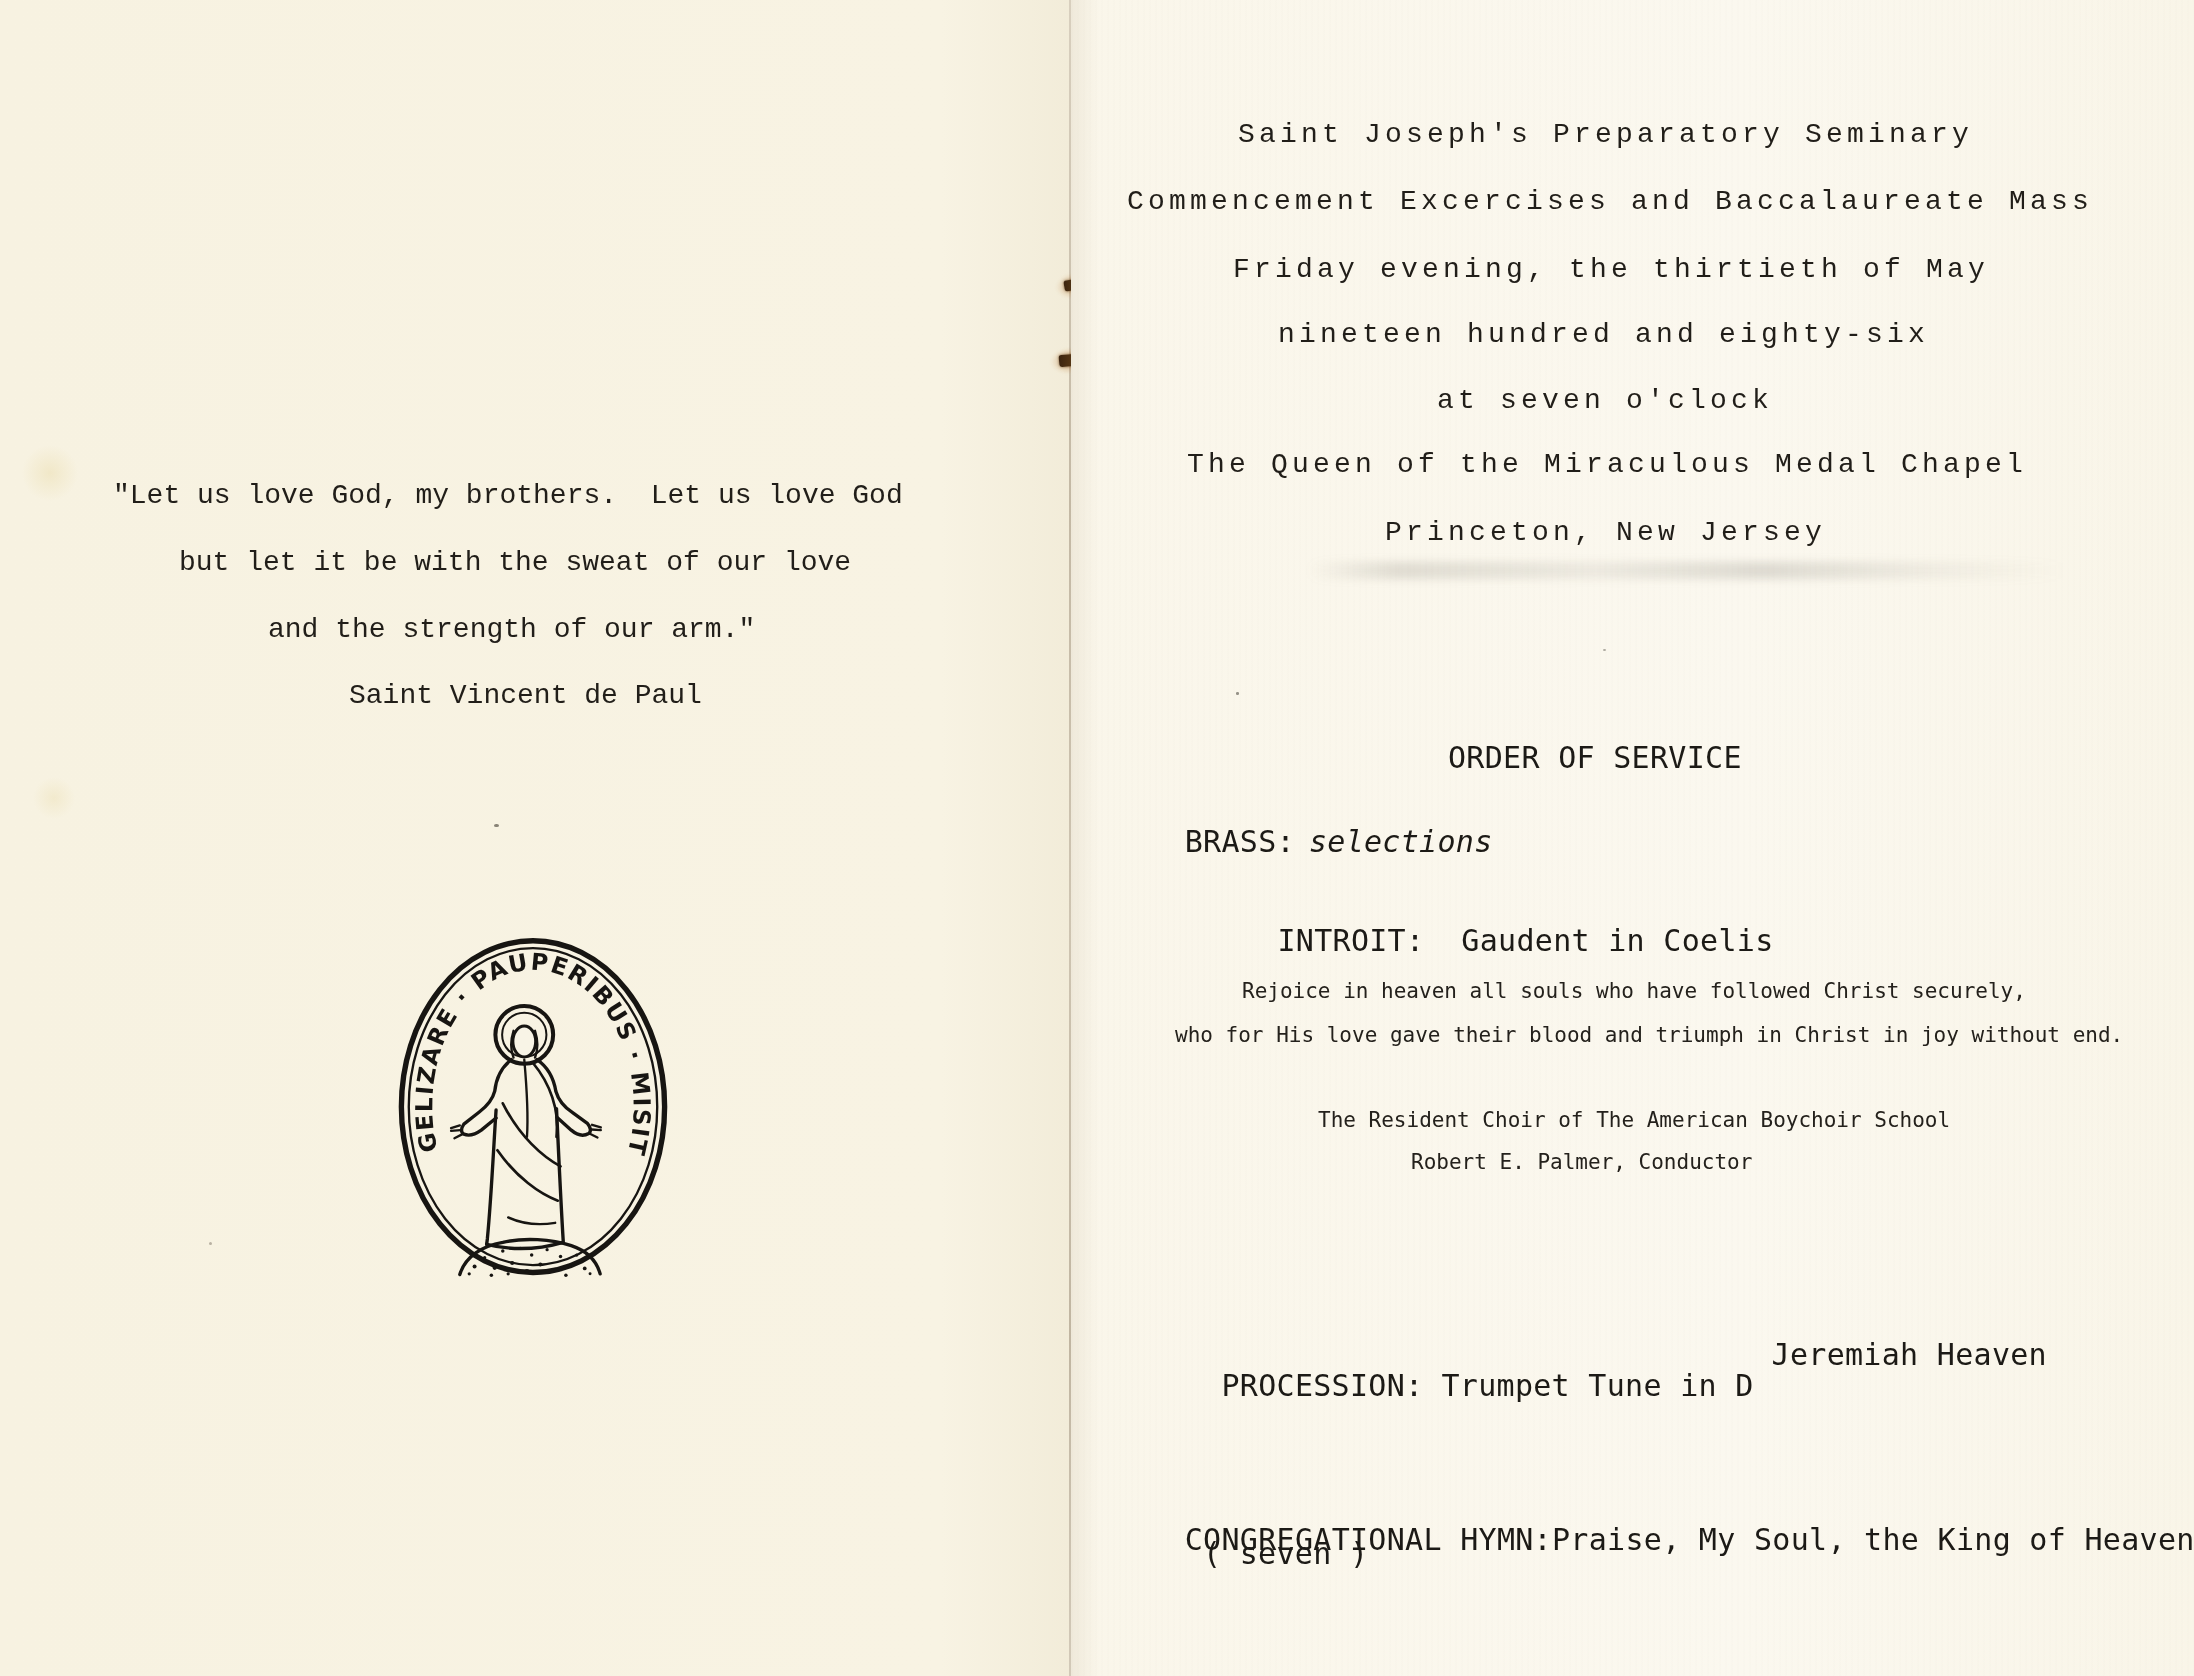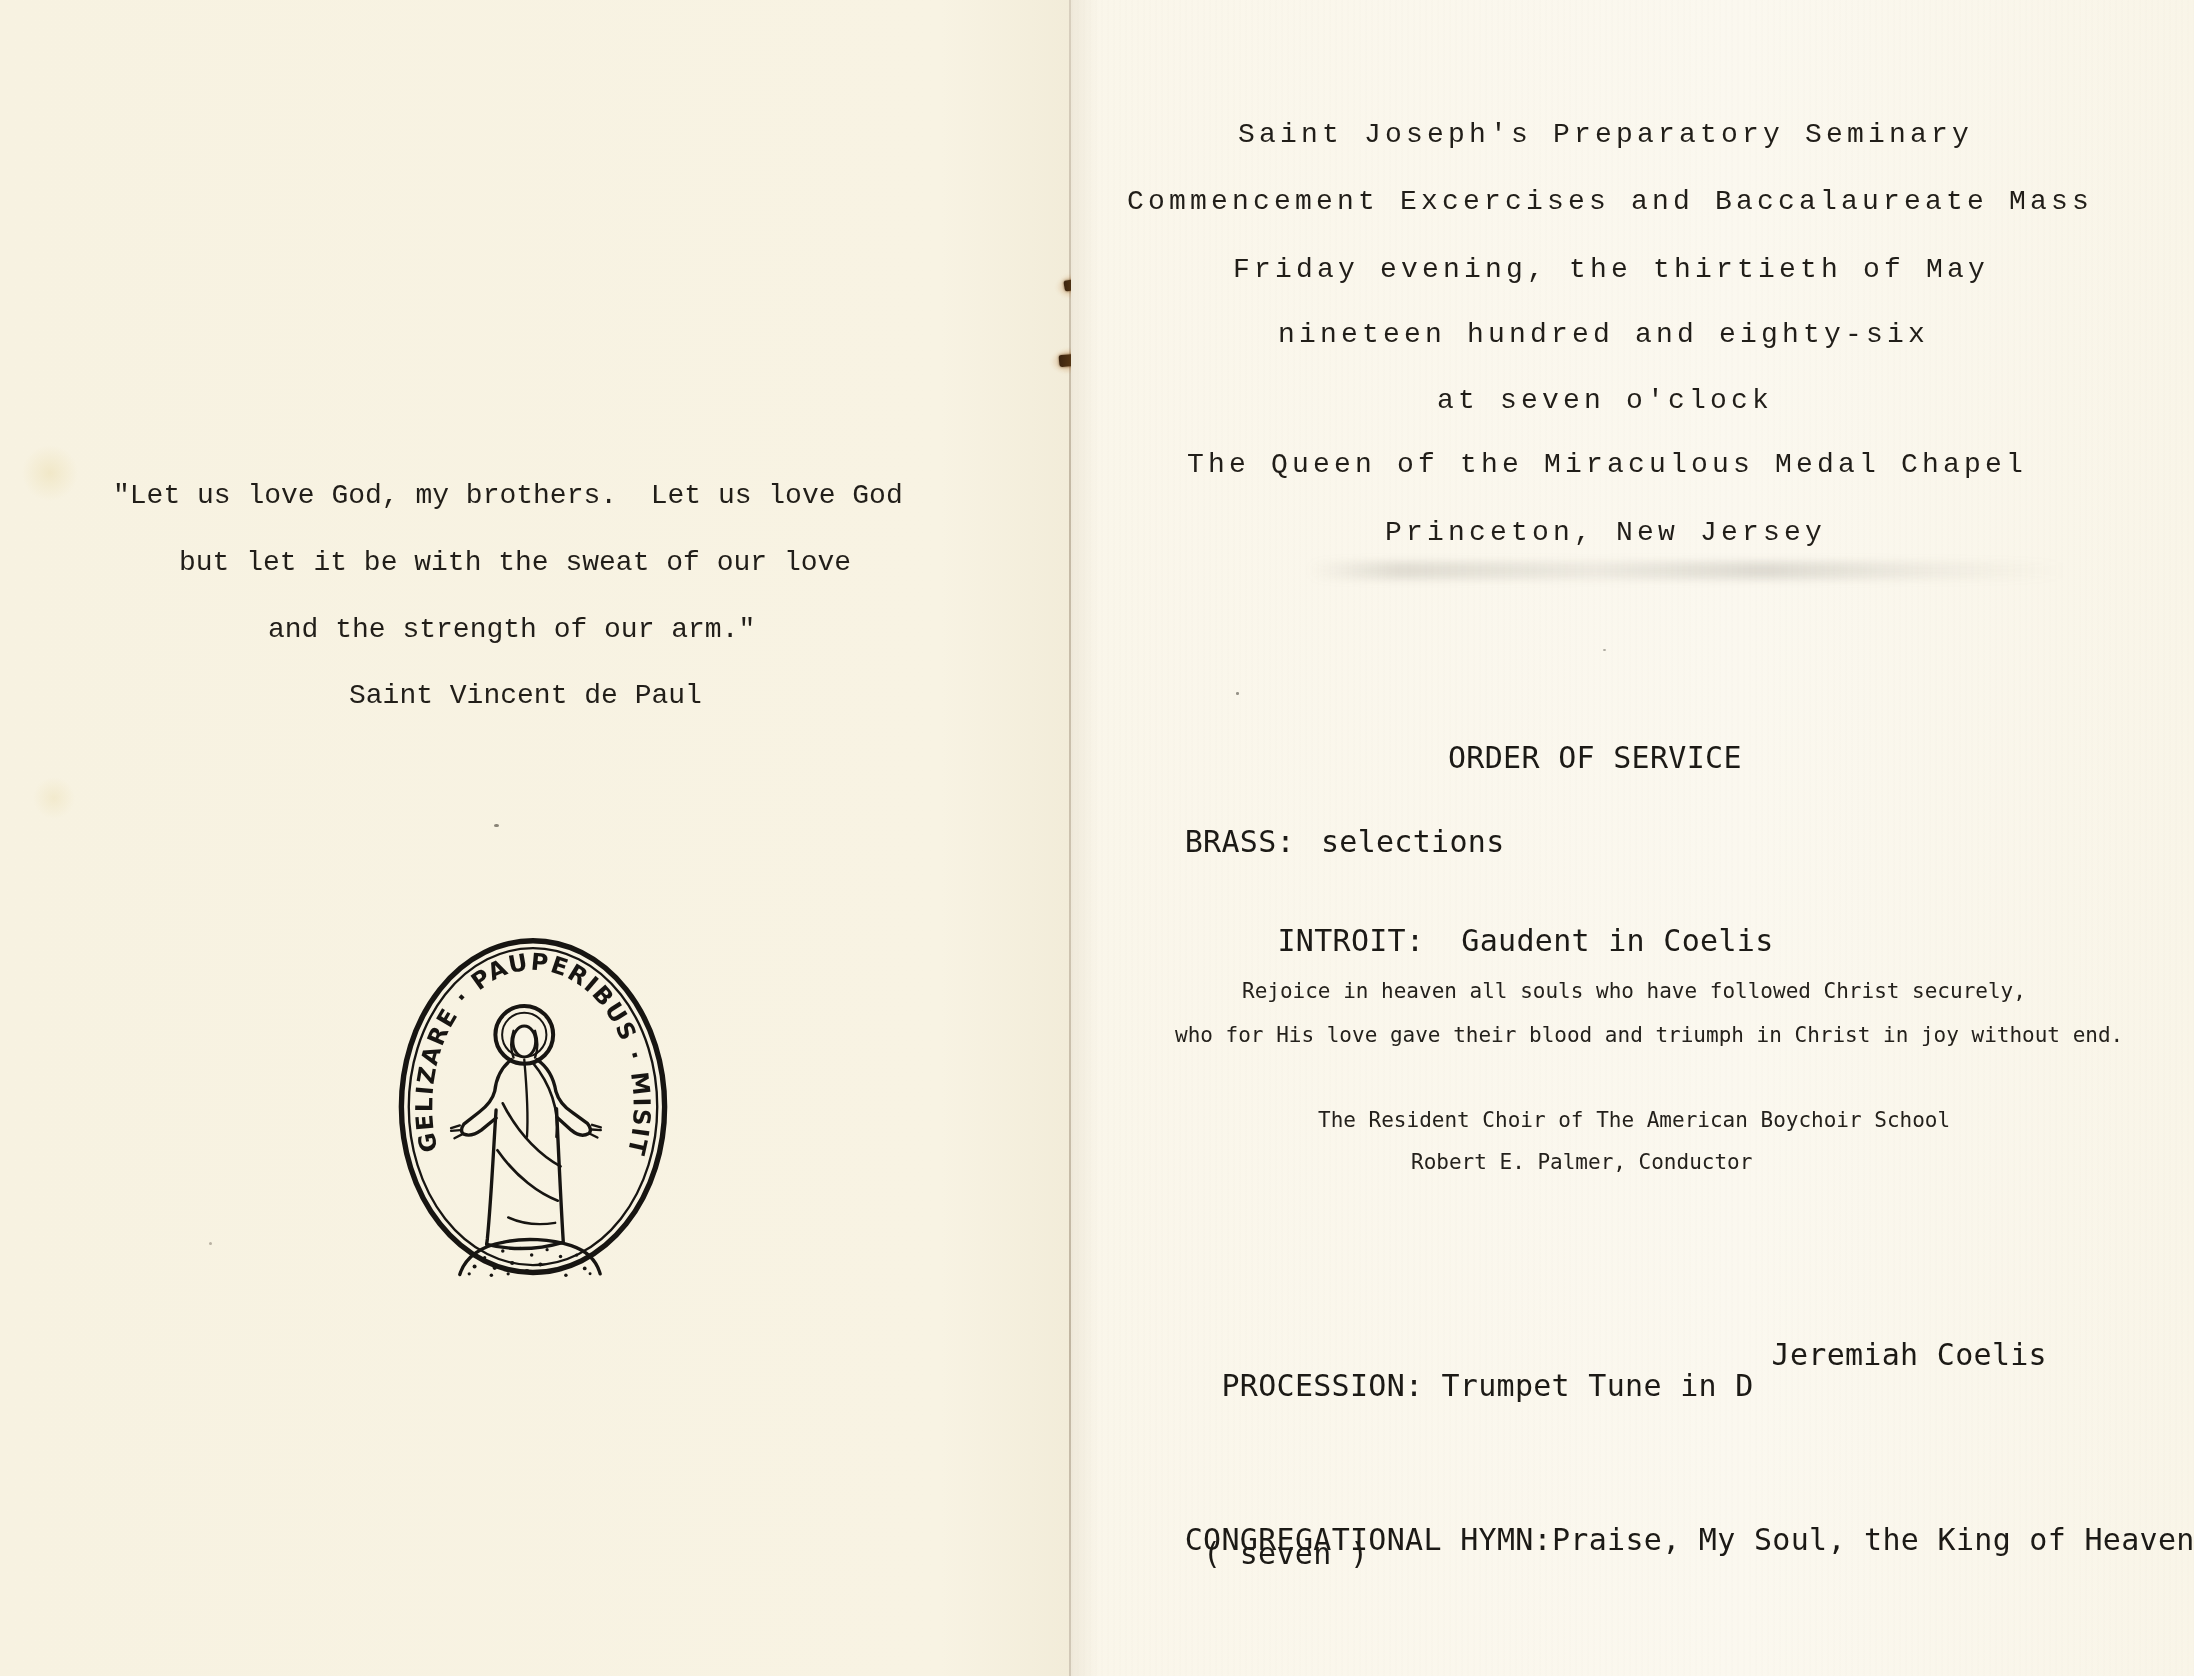--- a/index.html
+++ b/index.html
@@ -133,39 +133,39 @@
 <div class="txt tw tw-track" style="left:1278px;top:321px;">nineteen hundred and eighty-six</div>
 <div class="txt tw tw-track" style="left:1437px;top:387px;">at seven o'clock</div>
 <div class="txt tw tw-track" style="left:1187px;top:451px;">The Queen of the Miraculous Medal Chapel</div>
 <div class="txt tw tw-track" style="left:1385px;top:519px;">Princeton, New Jersey</div>
 
 <div class="ghost"></div>
 
 <div class="txt ord" style="left:1448px;top:714px;margin-top:28px;">ORDER OF SERVICE</div>
 
 <div class="txt ord" style="left:1148px;top:795px;">
-  <span>BRASS:</span><span style="margin-left:26px;">selections</span>
+  <span>BRASS:</span><span style="margin-left:14px;font-style:italic;">selections</span>
 </div>
 
 <div class="txt ord row" style="left:1204px;top:894px;width:902px;">
   <span>
     <span>INTROIT:</span><span style="margin-left:37px;">Gaudent in Coelis</span>
   </span>
 </div>
 
 <div class="txt sm" style="left:1242px;top:981px;">Rejoice in heaven all souls who have followed Christ securely,</div>
 <div class="txt sm" style="left:1175px;top:1025px;">who for His love gave their blood and triumph in Christ in joy without end.</div>
 <div class="txt sm" style="left:1318px;top:1110px;">The Resident Choir of The American Boychoir School</div>
 <div class="txt sm" style="left:1411px;top:1152px;">Robert E. Palmer, Conductor</div>
 
 <div class="txt ord row" style="left:1148px;top:1339px;width:899px;">
   <span>
     <span>PROCESSION:</span><span style="margin-left:18px;">Trumpet Tune in D</span>
   </span>
-  <span>Jeremiah Coelis</span>
+  <span>Jeremiah Heaven</span>
 </div>
 
 <div class="txt ord" style="left:1148px;top:1493px;">
   <span>CONGREGATIONAL HYMN:</span><span>Praise, My Soul, the King of Heaven</span>
 </div>
 <div class="txt ord" style="left:1203px;top:1538px;">( seven )</div>
 
 <div class="speck" style="left:1236px;top:692px;width:2.7px;height:2.7px;background:rgba(50,45,38,.5);"></div>
 <div class="speck" style="left:1603px;top:649px;width:2.7px;height:2px;background:rgba(60,55,48,.4);"></div>
 

